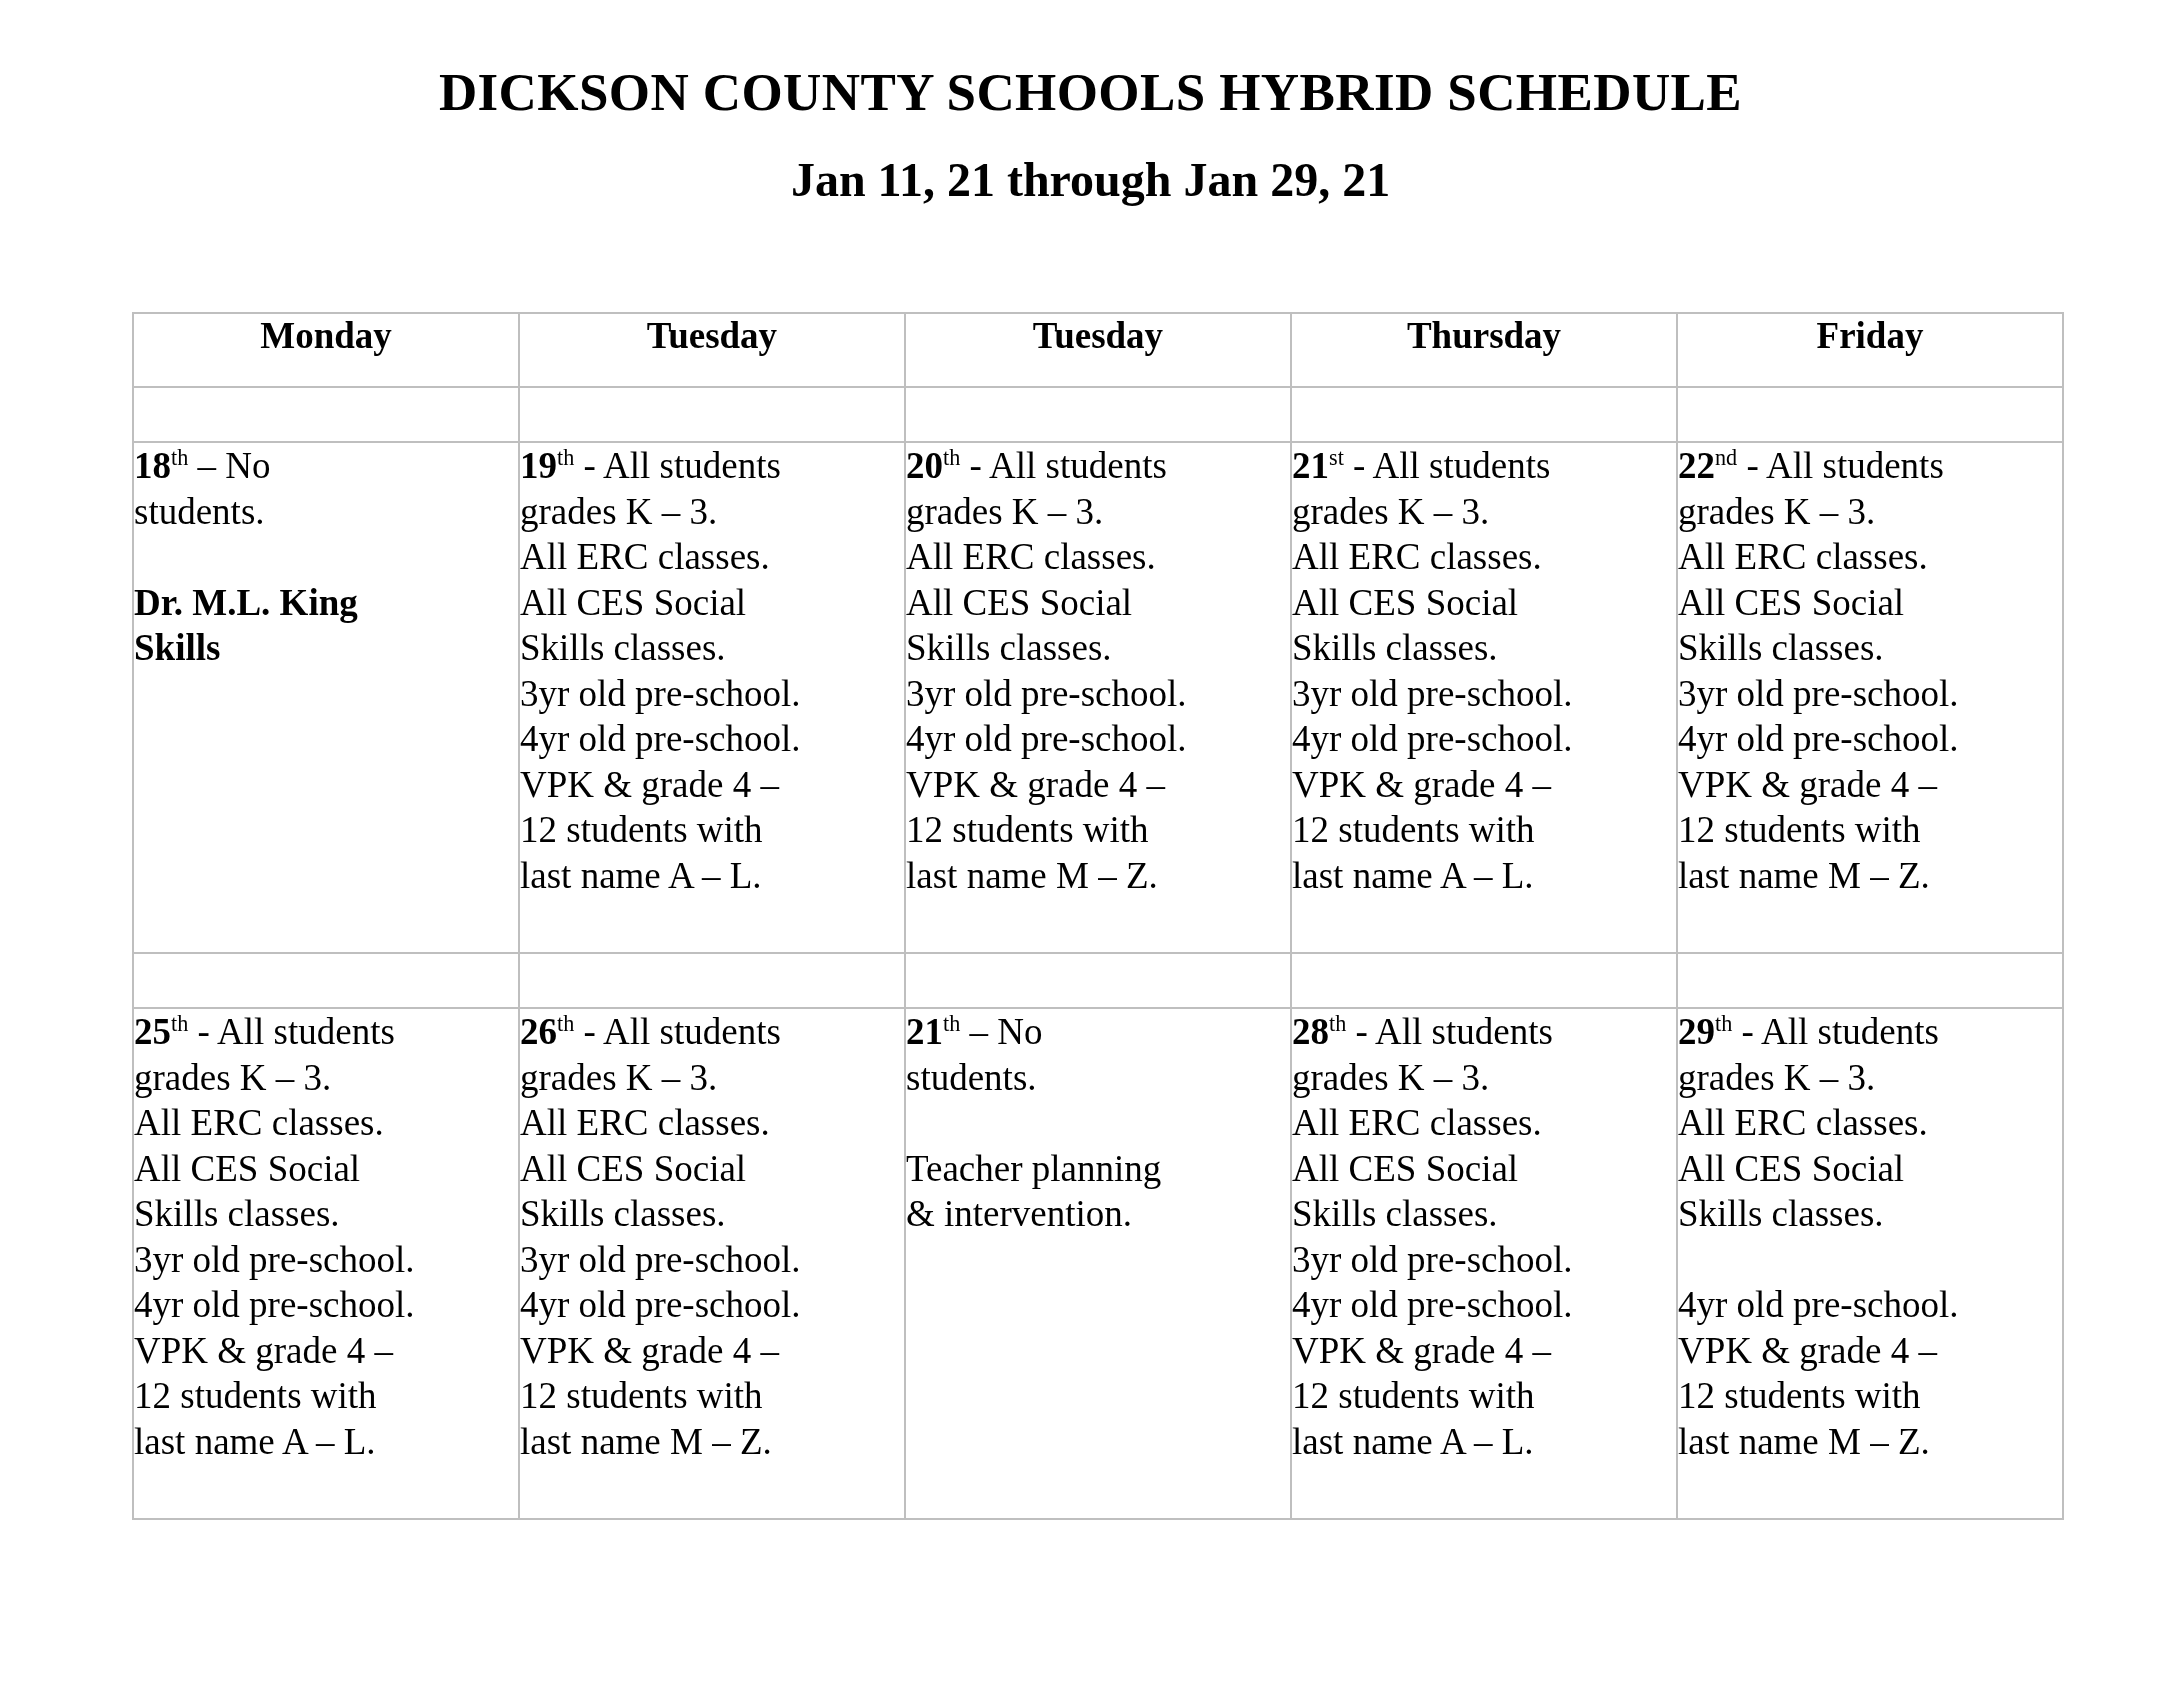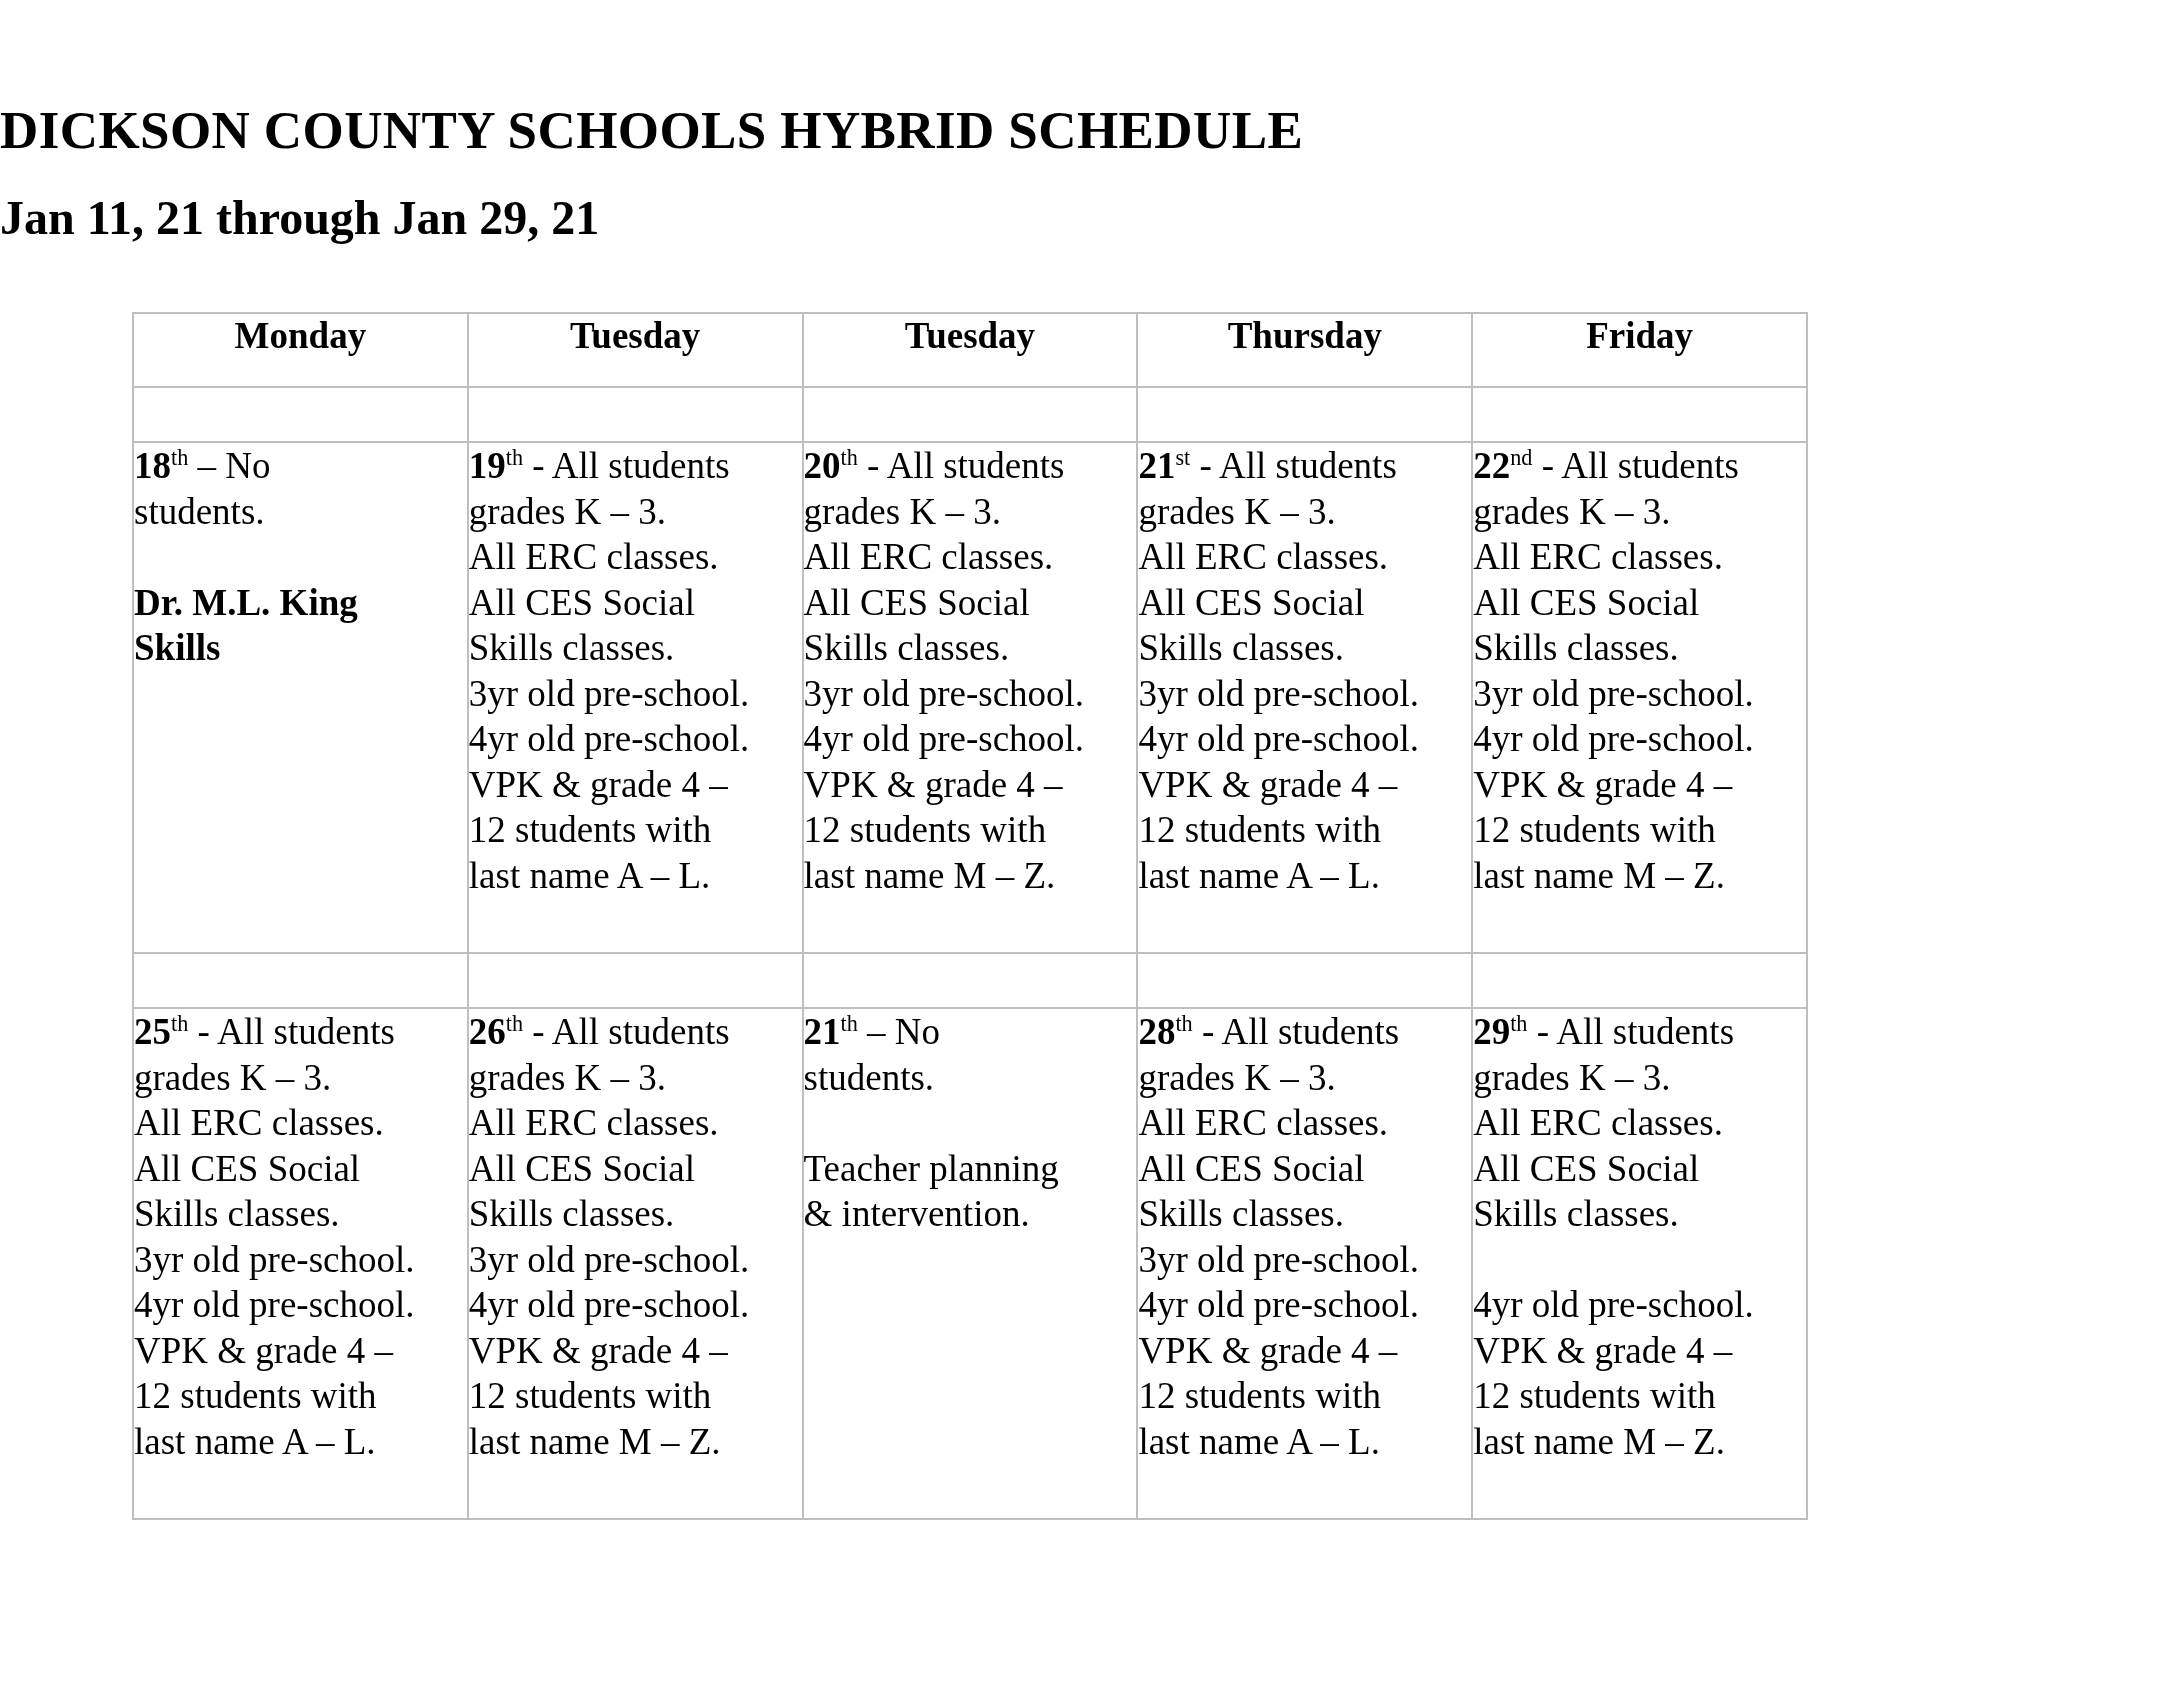--- a/index.html
+++ b/index.html
@@ -17,21 +17,22 @@
 
   .page {
     position: relative;
     width: 2181px;
     height: 1698px;
     box-sizing: border-box;
   }
 
   
   .title-block {
-    padding-top: 99px;
+    padding-top: 61px;
+    text-align: center;
   }
   .title-main {
     font-size: 53px;
     font-weight: bold;
     letter-spacing: 0.4px;
     line-height: 1.18;
     white-space: nowrap;
   }
   .title-sub {
     font-size: 48px;
@@ -44,21 +45,21 @@
   
   .cal-wrap {
     position: absolute;
     left: 132px;
     top: 312px;
     width: 1932px;
   }
   table.cal {
     border-collapse: collapse;
     table-layout: fixed;
-    width: 1676px;
+    width: 1932px;
     background: #ffffff;
   }
   table.cal col { width: 20%; }
 
   table.cal th,
   table.cal td {
     border: 2.6px solid #bfbfbf;
     vertical-align: top;
     padding: 0;
     background: #ffffff;

